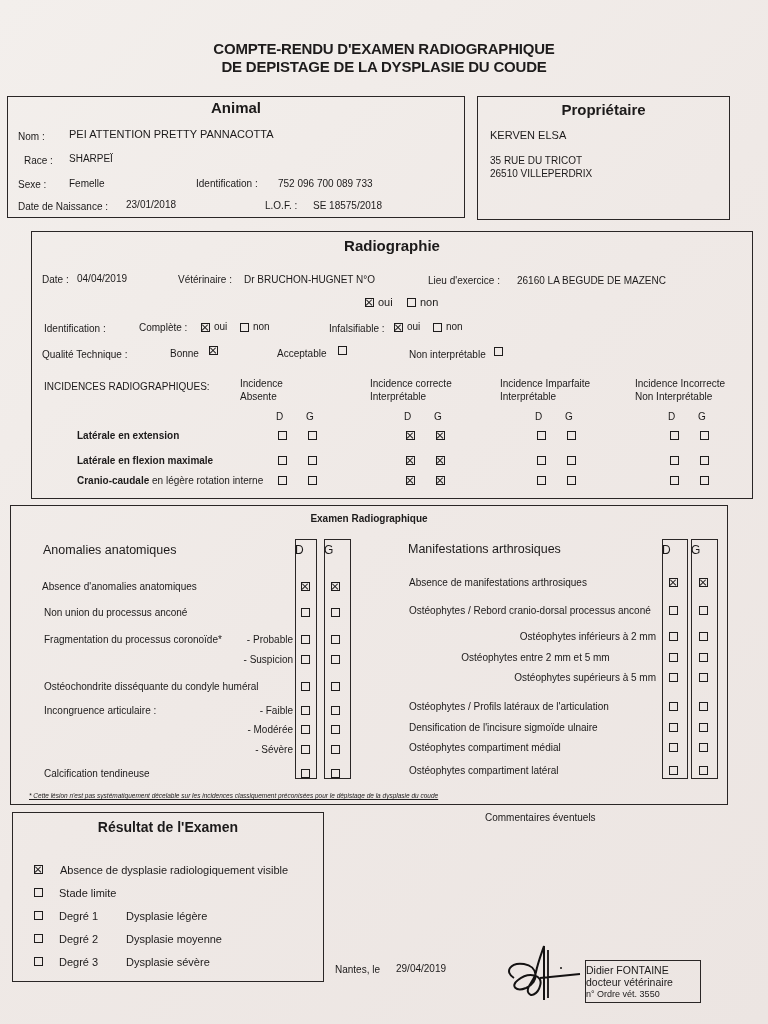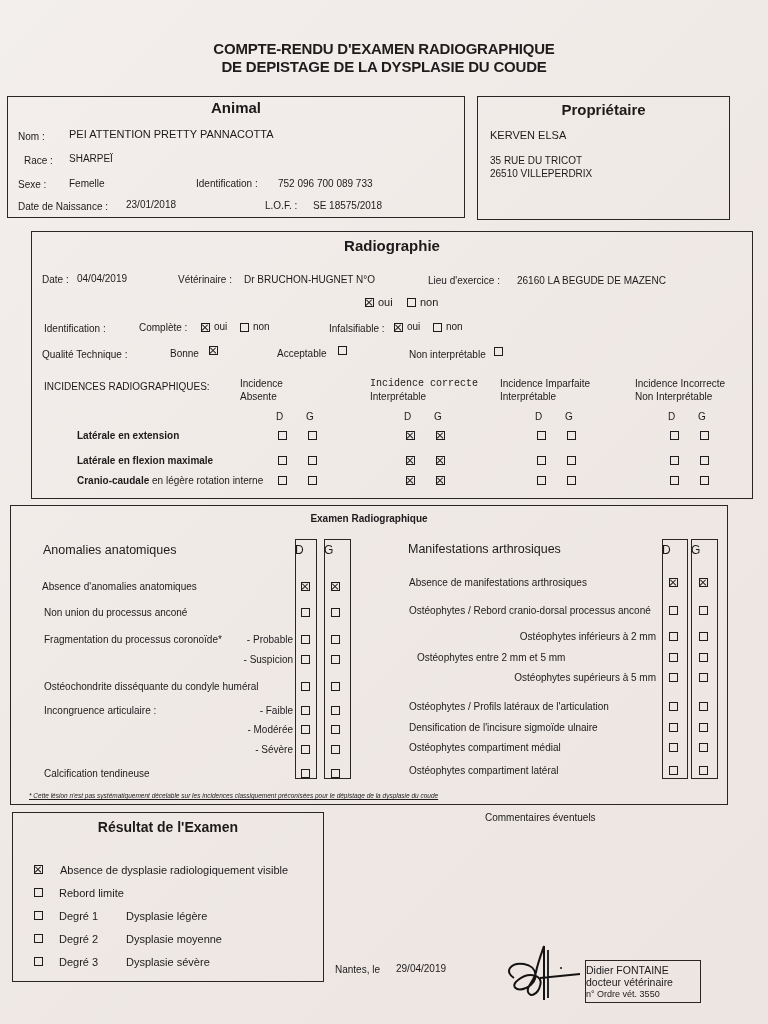--- a/index.html
+++ b/index.html
@@ -102,21 +102,21 @@
   <span class="val" style="left:377px; top:117px;">Non interprétable</span>
   <span class="cb" style="left:462px; top:115px;"></span>
 
   <span class="lbl" style="left:12px; top:149px;">INCIDENCES RADIOGRAPHIQUES:</span>
 
   <div id="incidences-grid">
       <span class="val center" style="left:208px; width:120px; top:146px;">Incidence</span>
       <span class="lbl center" style="left:208px; width:120px; top:159px;">Absente</span>
       <span class="lbl center" style="left:244px; width:14px; top:179px;">D</span>
       <span class="lbl center" style="left:274px; width:14px; top:179px;">G</span>
-      <span class="val center" style="left:338px; width:120px; top:146px;font-family:Liberation Mono, monospace;">Incidence correcte</span>
+      <span class="val center" style="left:338px; width:120px; top:146px;">Incidence correcte</span>
       <span class="lbl center" style="left:338px; width:120px; top:159px;">Interprétable</span>
       <span class="lbl center" style="left:372px; width:14px; top:179px;">D</span>
       <span class="lbl center" style="left:402px; width:14px; top:179px;">G</span>
       <span class="val center" style="left:468px; width:120px; top:146px;">Incidence Imparfaite</span>
       <span class="lbl center" style="left:468px; width:120px; top:159px;">Interprétable</span>
       <span class="lbl center" style="left:503px; width:14px; top:179px;">D</span>
       <span class="lbl center" style="left:533px; width:14px; top:179px;">G</span>
       <span class="val center" style="left:603px; width:120px; top:146px;">Incidence Incorrecte</span>
       <span class="lbl center" style="left:603px; width:120px; top:159px;">Non Interprétable</span>
       <span class="lbl center" style="left:636px; width:14px; top:179px;">D</span>
@@ -200,21 +200,21 @@
   <div id="arthrose-rows">
       <span class="lbl" style="left:398px; top:71px;">Absence de manifestations arthrosiques</span>
       <span class="cb checked" style="left:658px; top:72px;"></span>
       <span class="cb checked" style="left:688px; top:72px;"></span>
       <span class="val" style="left:398px; top:99px;">Ostéophytes / Rebord cranio-dorsal processus anconé</span>
       <span class="cb" style="left:658px; top:100px;"></span>
       <span class="cb" style="left:688px; top:100px;"></span>
       <span class="val" style="left:390px; width:255px; text-align:right; top:125px;">Ostéophytes inférieurs à 2 mm</span>
       <span class="cb" style="left:658px; top:126px;"></span>
       <span class="cb" style="left:688px; top:126px;"></span>
-      <span class="val" style="left:406px; width:255px; text-align:left; top:146px;">Ostéophytes entre 2 mm et 5 mm</span>
+      <span class="val" style="left:397px; width:255px; text-align:center; top:146px;">Ostéophytes entre 2 mm et 5 mm</span>
       <span class="cb" style="left:658px; top:147px;"></span>
       <span class="cb" style="left:688px; top:147px;"></span>
       <span class="val" style="left:390px; width:255px; text-align:right; top:166px;">Ostéophytes supérieurs à 5 mm</span>
       <span class="cb" style="left:658px; top:167px;"></span>
       <span class="cb" style="left:688px; top:167px;"></span>
       <span class="val" style="left:398px; top:195px;">Ostéophytes / Profils latéraux de l'articulation</span>
       <span class="cb" style="left:658px; top:196px;"></span>
       <span class="cb" style="left:688px; top:196px;"></span>
       <span class="val" style="left:398px; top:216px;">Densification de l'incisure sigmoïde ulnaire</span>
       <span class="cb" style="left:658px; top:217px;"></span>
@@ -229,21 +229,21 @@
 
   <span class="footnote" style="left:18px; top:286px;">* Cette lésion n'est pas systématiquement décelable sur les incidences classiquement préconisées pour le dépistage de la dysplasie du coude</span>
 </div>
 
 <div class="box" style="left:12px; top:812px; width:312px; height:170px;">
   <div class="box-title" style="top:6px; font-size:14px;">Résultat de l'Examen</div>
   <div id="resultat-options">
       <span class="cb checked" style="left:21px; top:52px;"></span>
       <span class="val" style="left:47px; top:51px; font-size:11px;">Absence de dysplasie radiologiquement visible</span>
       <span class="cb" style="left:21px; top:75px;"></span>
-      <span class="val" style="left:46px; top:74px; font-size:11px;">Rebord limite</span>
+      <span class="val" style="left:46px; top:74px; font-size:11px;">Stade limite</span>
       <span class="cb" style="left:21px; top:98px;"></span>
       <span class="val" style="left:46px; top:97px; font-size:11px;">Degré 1</span>
       <span class="val" style="left:113px; top:97px; font-size:11px;">Dysplasie légère</span>
       <span class="cb" style="left:21px; top:121px;"></span>
       <span class="val" style="left:46px; top:120px; font-size:11px;">Degré 2</span>
       <span class="val" style="left:113px; top:120px; font-size:11px;">Dysplasie moyenne</span>
       <span class="cb" style="left:21px; top:144px;"></span>
       <span class="val" style="left:46px; top:143px; font-size:11px;">Degré 3</span>
       <span class="val" style="left:113px; top:143px; font-size:11px;">Dysplasie sévère</span>
     </div>

